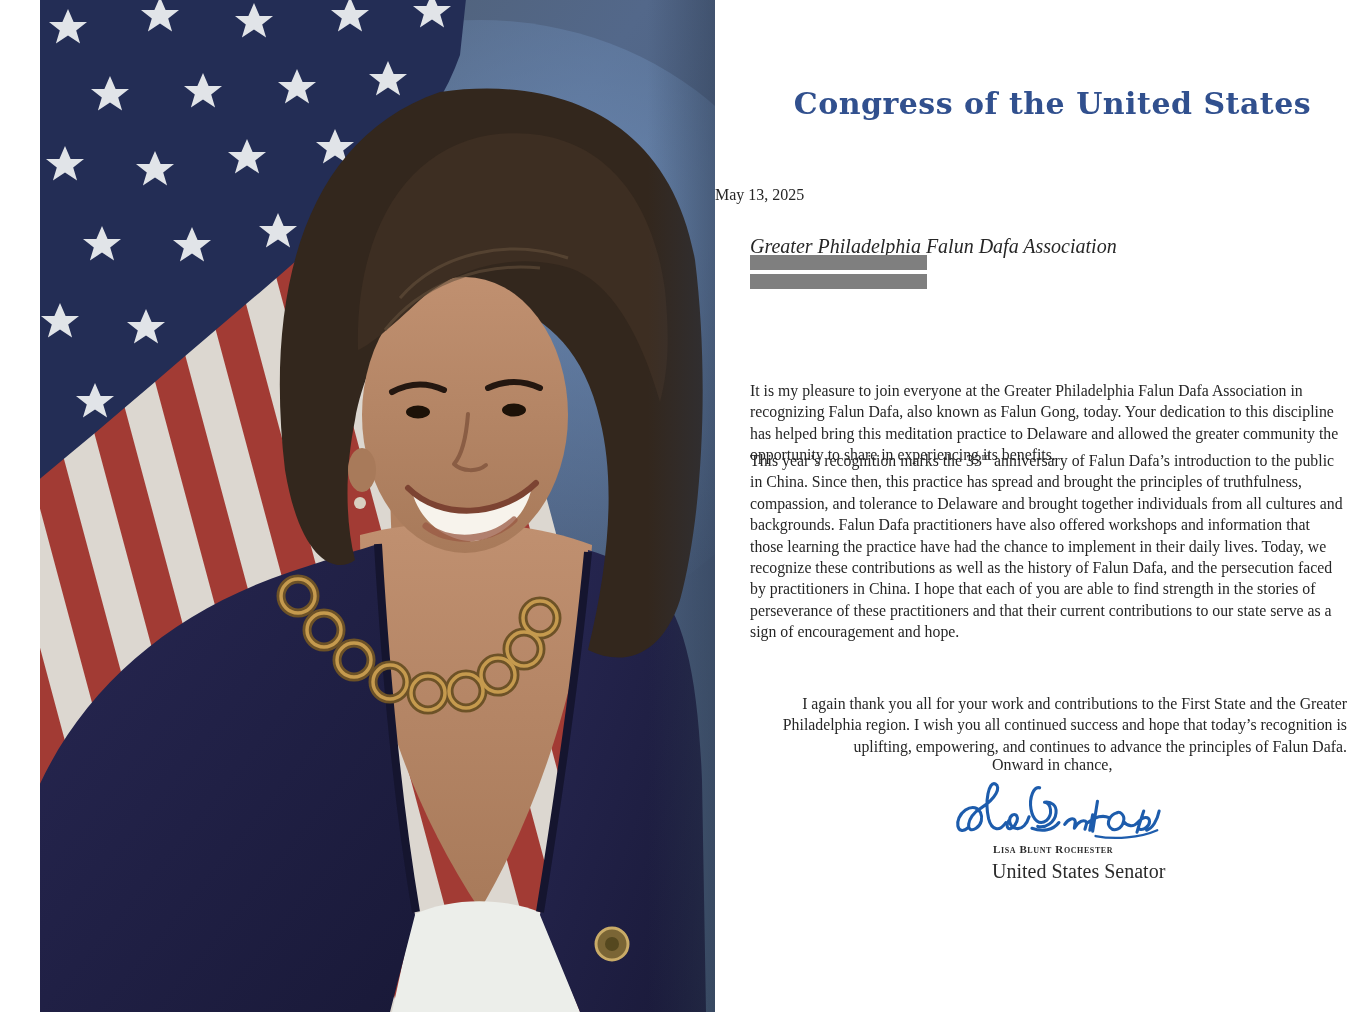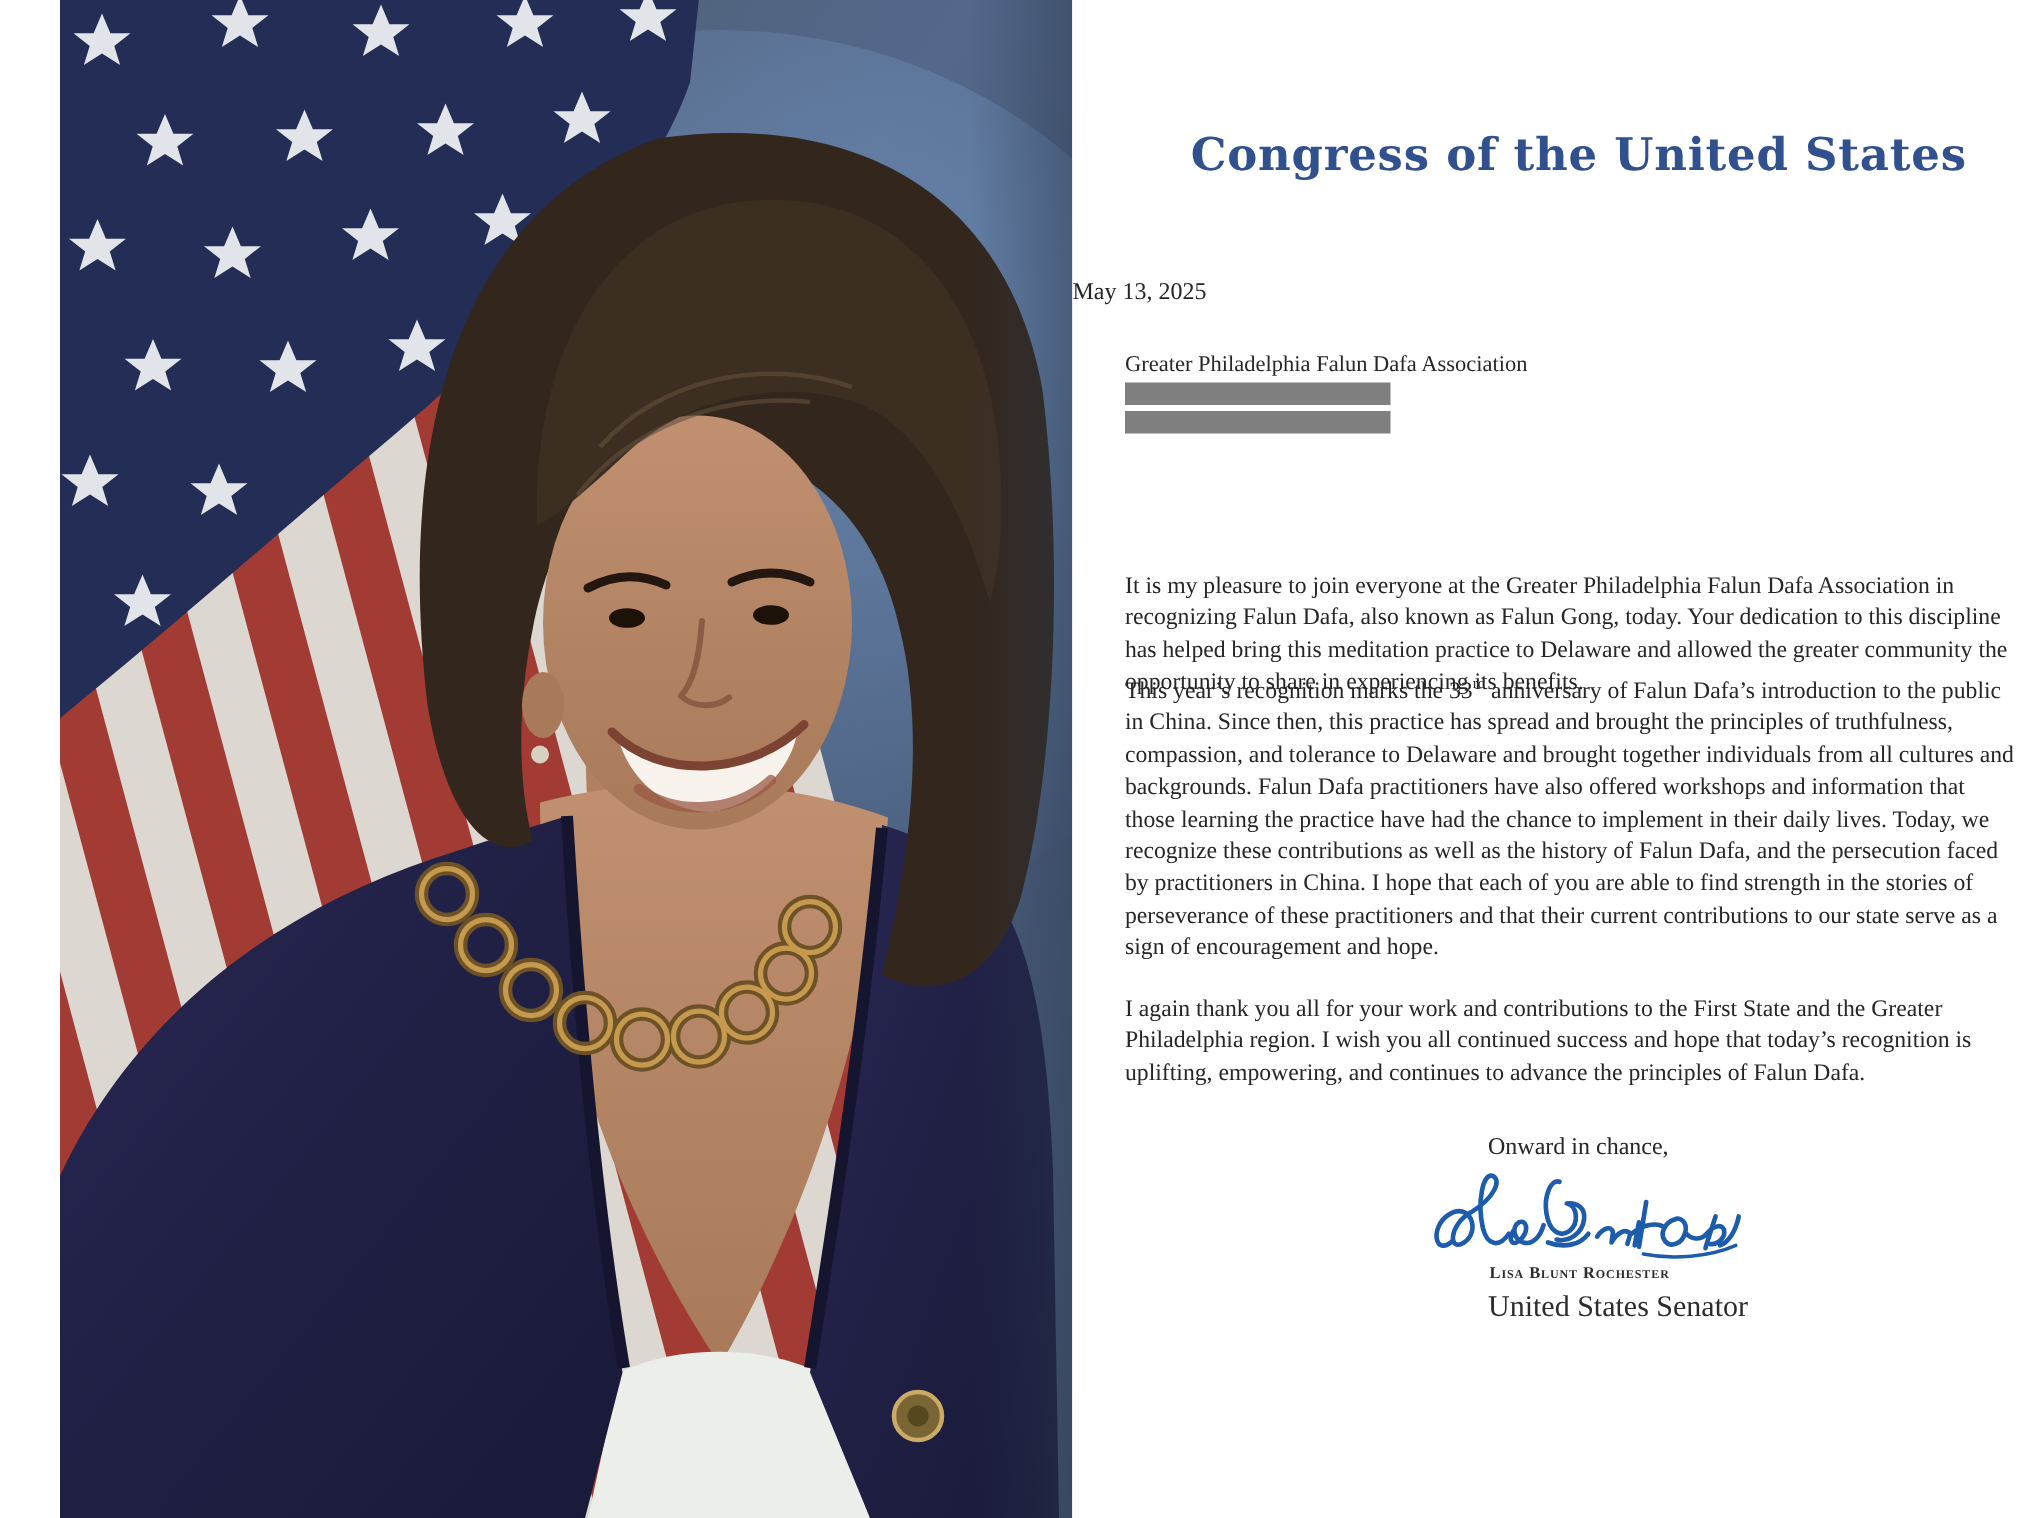--- a/index.html
+++ b/index.html
@@ -11,26 +11,26 @@
   .photo-pane svg{display:block;}
 
   
   .letter-pane{width:675px;height:1012px;flex:0 0 675px;position:relative;background:#ffffff;
     font-family:"Liberation Serif", serif;color:#262626;}
   .letterhead{position:absolute;top:88px;left:0;width:675px;text-align:center;color:#31508e;
     font-family:"DejaVu Serif", serif;font-weight:bold;}
   .letterhead .lh1{font-size:30px;line-height:32px;letter-spacing:0.5px;}
   .letterhead .lh2{font-size:21px;line-height:26px;letter-spacing:0.5px;}
   .date-line{position:absolute;top:186px;left:0;width:675px;text-align:left;font-size:16px;}
-  .recipient{position:absolute;top:235px;left:35px;font-size:15px;}
+  .recipient{position:absolute;top:235px;left:35px;font-size:20px;font-style:italic;}
   .redact-bar{position:absolute;left:35px;width:177px;height:15px;background:#7f7f7f;}
   .bar1{top:255px;} .bar2{top:274px;}
   .salutation{position:absolute;top:318px;left:35px;font-size:16px;}
   .para{position:absolute;left:35px;width:597px;font-size:15.8px;line-height:21.4px;text-align:left;}
-  .p1{top:380px;} .p2{top:450px;} .p3{top:662px;}
+  .p1{top:380px;} .p2{top:450px;} .p3{top:693px;text-align:right;}
   .sup{vertical-align:super;font-size:10px;line-height:0;}
   .closing{position:absolute;left:277px;top:756px;font-size:16px;}
   .signature{position:absolute;left:236px;top:772px;}
   .signer-name{position:absolute;left:278px;top:843px;font-size:11px;font-variant:small-caps;
     letter-spacing:0.6px;color:#2b2b2b;font-weight:bold;}
   .signer-title{position:absolute;left:277px;top:860px;font-size:20px;color:#2b2b2b;}
 </style>
 </head>
 <body>
 

